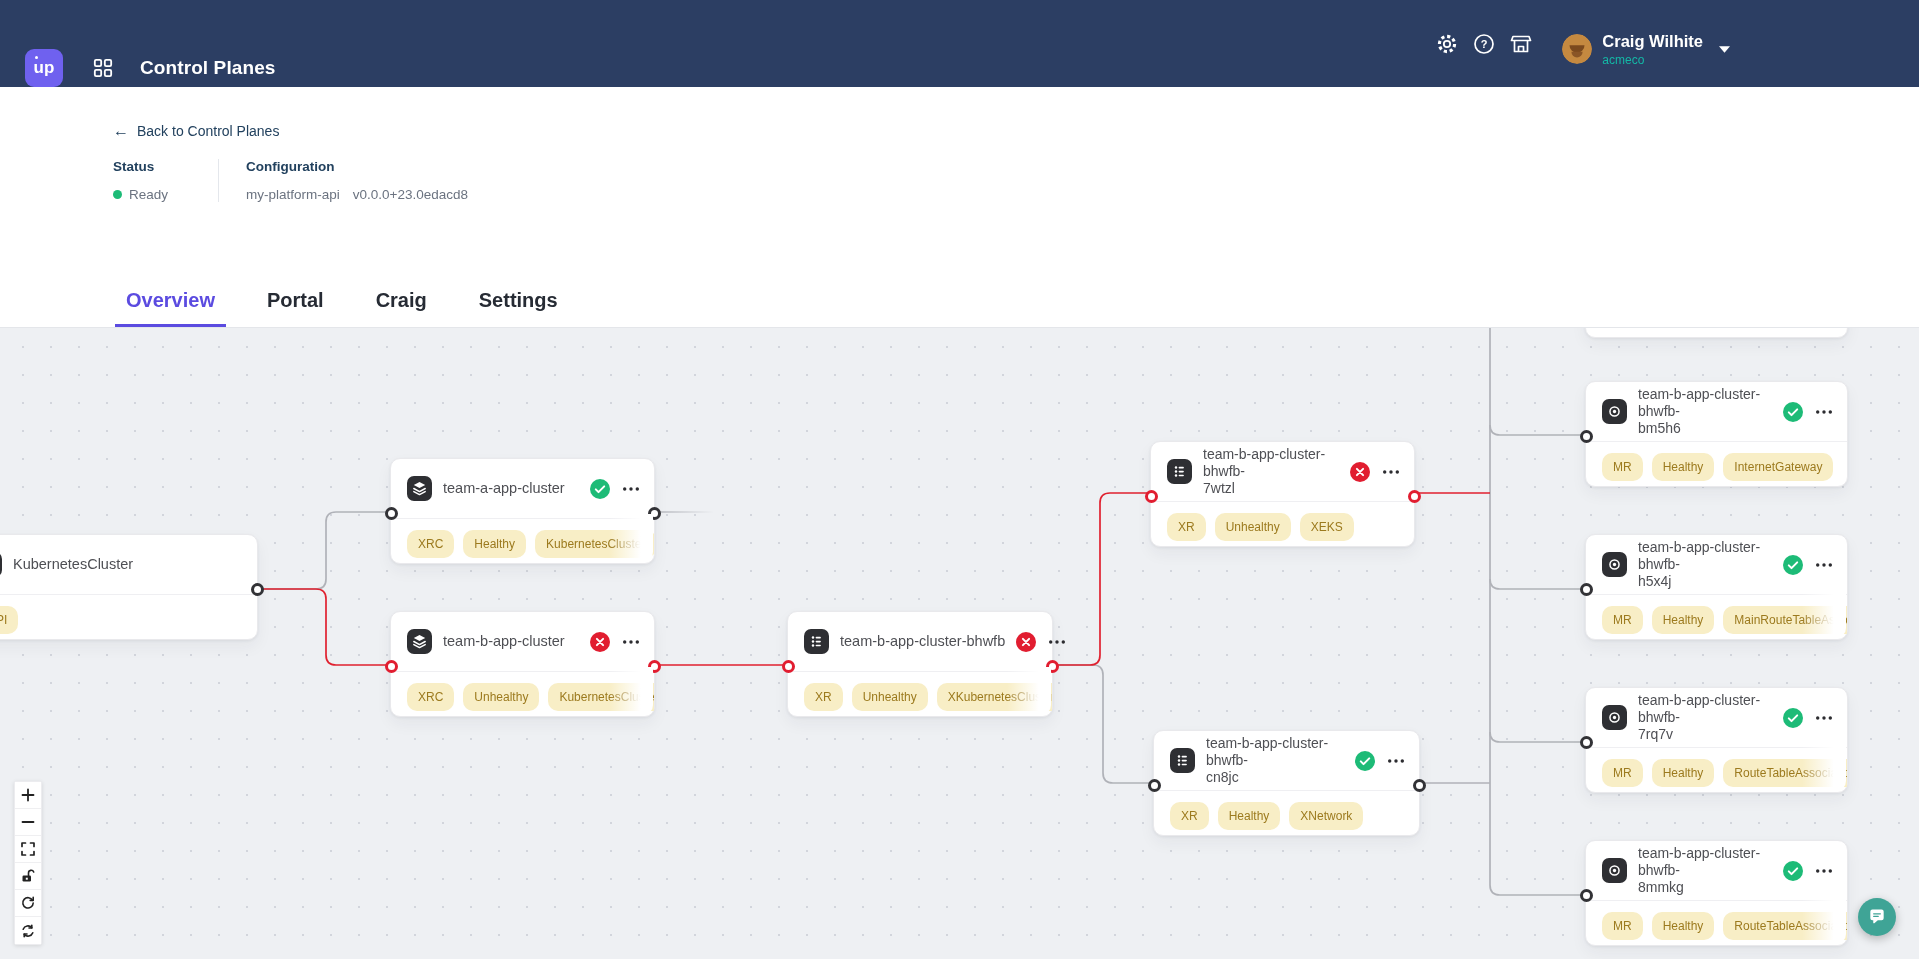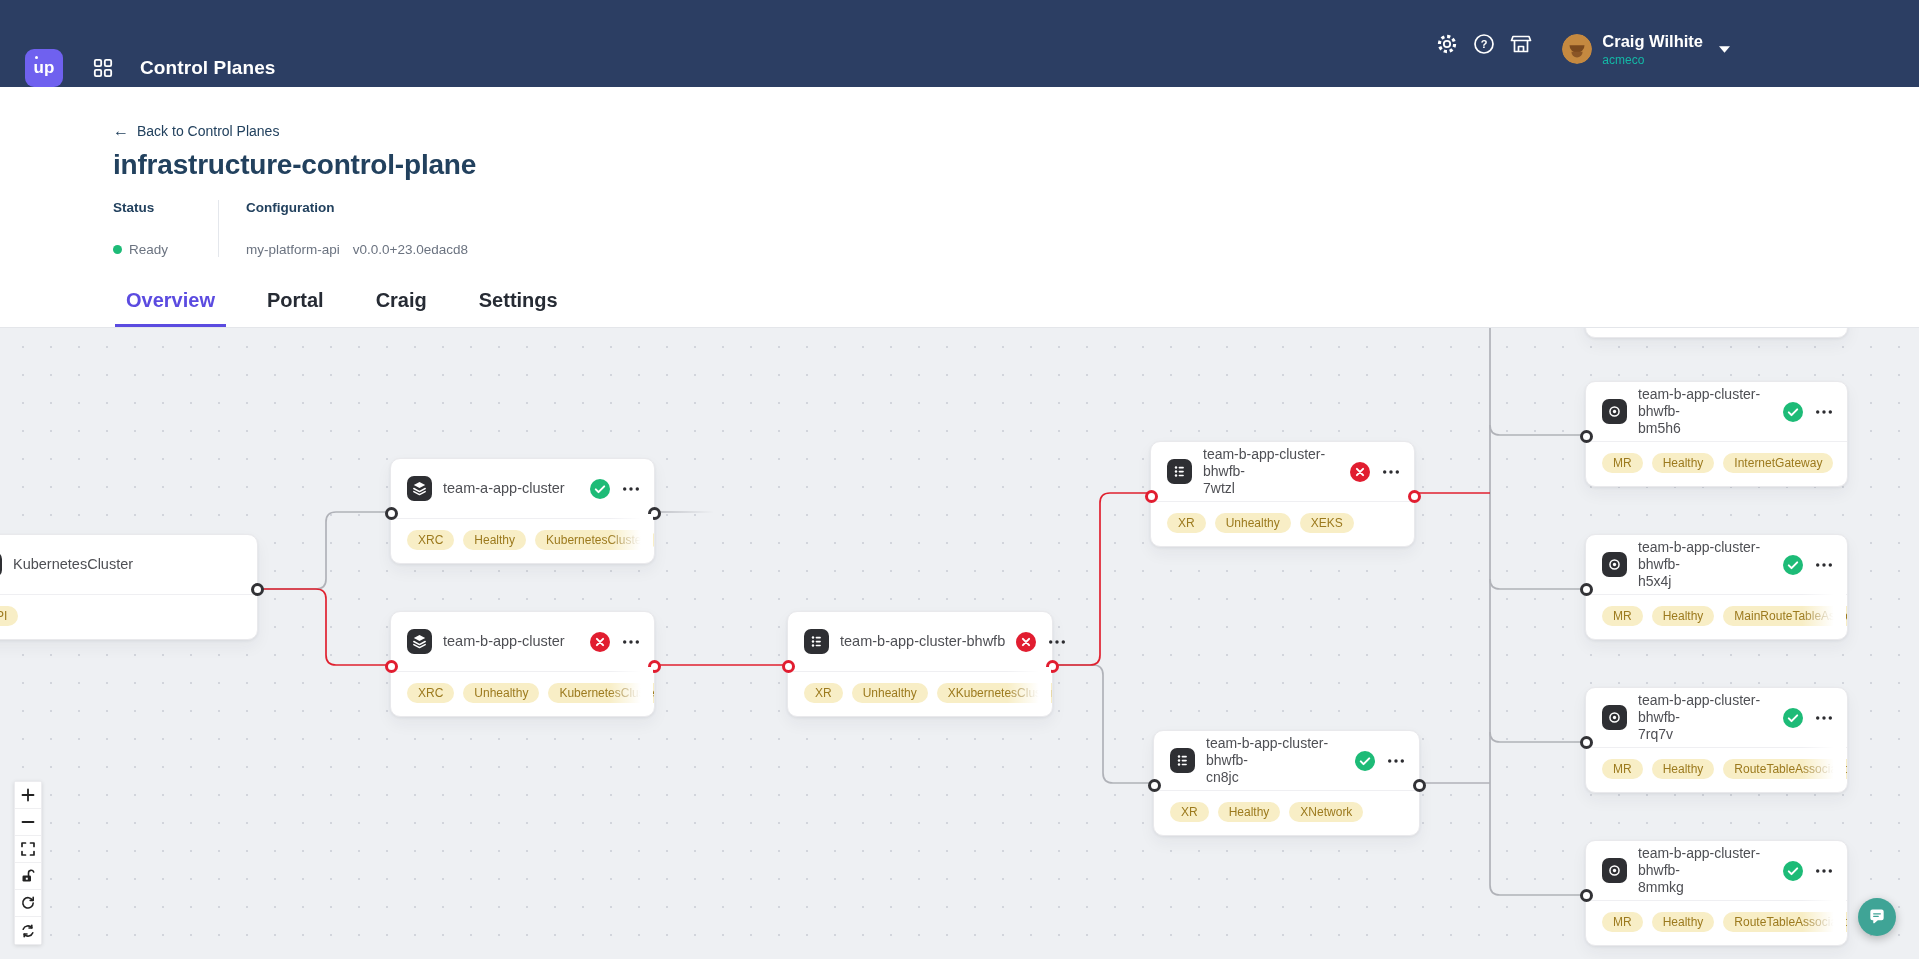--- a/index.html
+++ b/index.html
@@ -29,21 +29,21 @@
   .user-org{color:#14b8a6;font-size:12px;margin-top:2px;}
   .caret{margin-left:6px;display:flex;}
   
   .page-head{height:240px;background:#fff;padding-left:113px;position:relative;}
   .back-link{display:inline-flex;align-items:center;gap:8px;margin-top:36px;color:var(--navy-text);
     font-size:14px;text-decoration:none;cursor:pointer;background:none;border:0;}
   .back-arrow{font-size:16px;line-height:1;}
   .page-title{margin-top:9px;font-size:28px;font-weight:bold;color:var(--navy-text);letter-spacing:-.2px;}
   .meta-row{display:flex;margin-top:19px;}
   .meta-col .meta-label{font-size:13.5px;font-weight:bold;color:var(--navy-text);}
-  .meta-val{display:flex;align-items:center;gap:7px;margin-top:27px;font-size:13.5px;color:#6b7380;}
+  .meta-val{display:flex;align-items:center;gap:7px;margin-top:13px;font-size:13.5px;color:#6b7380;}
   .dot-green{width:9px;height:9px;border-radius:50%;background:var(--status-green);display:inline-block;}
   .meta-div{width:1px;background:#e4e7ec;margin:0 27px 0 27px;align-self:stretch;}
   .status-col{width:78px;}
   .cfg-vals{display:flex;gap:13px;}
   .tabs{position:absolute;left:115px;bottom:0;display:flex;gap:30px;}
   .tab{background:none;border:0;cursor:pointer;font-size:20px;font-weight:bold;color:#262b34;
     padding:0 11px 12px 11px;border-bottom:3px solid transparent;}
   .tab.active{color:var(--accent-purple);border-bottom-color:var(--accent-purple);}
   
   .canvas{position:relative;height:632px;background:var(--canvas-bg);border-top:1px solid #e4e6ea;overflow:hidden;
@@ -55,21 +55,21 @@
     box-shadow:0 1px 3px rgba(35,40,60,.07),0 7px 16px rgba(35,40,60,.05);cursor:pointer;}
   .node-header{height:60px;display:flex;align-items:center;gap:11px;padding:0 13px 0 16px;border-bottom:1px solid #efeff2;}
   .node-icon{width:25px;height:25px;border-radius:7px;background:#2e2f33;flex-shrink:0;display:flex;align-items:center;justify-content:center;}
   .node-icon svg{width:21px;height:21px;}
   .node-label{font-size:14.5px;color:#4e4f54;line-height:1.22;white-space:nowrap;}
   .node-label.two{white-space:normal;font-size:14px;}
   .node-status{width:20px;height:20px;margin-left:auto;flex-shrink:0;display:flex;}
   .node-status svg{width:20px;height:20px;}
   .node-menu{background:none;border:0;cursor:pointer;padding:3px 1px;flex-shrink:0;display:flex;}
   .node-body{padding:11px 14px 0 16px;display:flex;overflow:hidden;white-space:nowrap;}
-  .badge{background:var(--pill-bg);color:var(--pill-text);font-size:12px;height:20px;border-radius:10px;
+  .badge{background:var(--pill-bg);color:var(--pill-text);font-size:12px;height:28px;border-radius:10px;
     padding:0 11px;display:inline-flex;align-items:center;margin-right:9px;flex-shrink:0;}
   .handle{position:absolute;width:13px;height:13px;border-radius:50%;background:#fff;border:3.5px solid #323236;top:47.5px;cursor:crosshair;}
   .handle.hl{left:-6.5px;} .handle.hr{right:-6.5px;} .handle.red{border-color:var(--status-red);}
   .node.fade::after{content:"";position:absolute;right:1px;top:55px;bottom:1px;width:44px;pointer-events:none;
     background:linear-gradient(to right,rgba(255,255,255,0),#fff 72%);border-radius:0 0 10px 0;}
   .node.partial{height:106px;}
   
   .controls{position:absolute;left:14px;bottom:14px;width:28px;background:#fff;border:1px solid #ececef;
     box-shadow:0 1px 4px rgba(0,0,0,.12);border-radius:2px;}
   .ctrl-btn{width:100%;height:27px;background:#fff;border:0;border-bottom:1px solid #efeff1;cursor:pointer;
@@ -138,21 +138,20 @@
       </span>
     </button>
   </div>
 </header>
 
 <section class="page-head">
   <button class="back-link">
     <span class="back-arrow">←</span>
     <span>Back to Control Planes</span>
   </button>
-  <h1 class="page-title">infrastructure-control-plane</h1>
   <div class="meta-row">
     <div class="meta-col status-col">
       <div class="meta-label">Status</div>
       <div class="meta-val">
         <span class="dot-green"></span>
         <span>Ready</span>
       </div>
     </div>
     <div class="meta-div"></div>
     <div class="meta-col">

